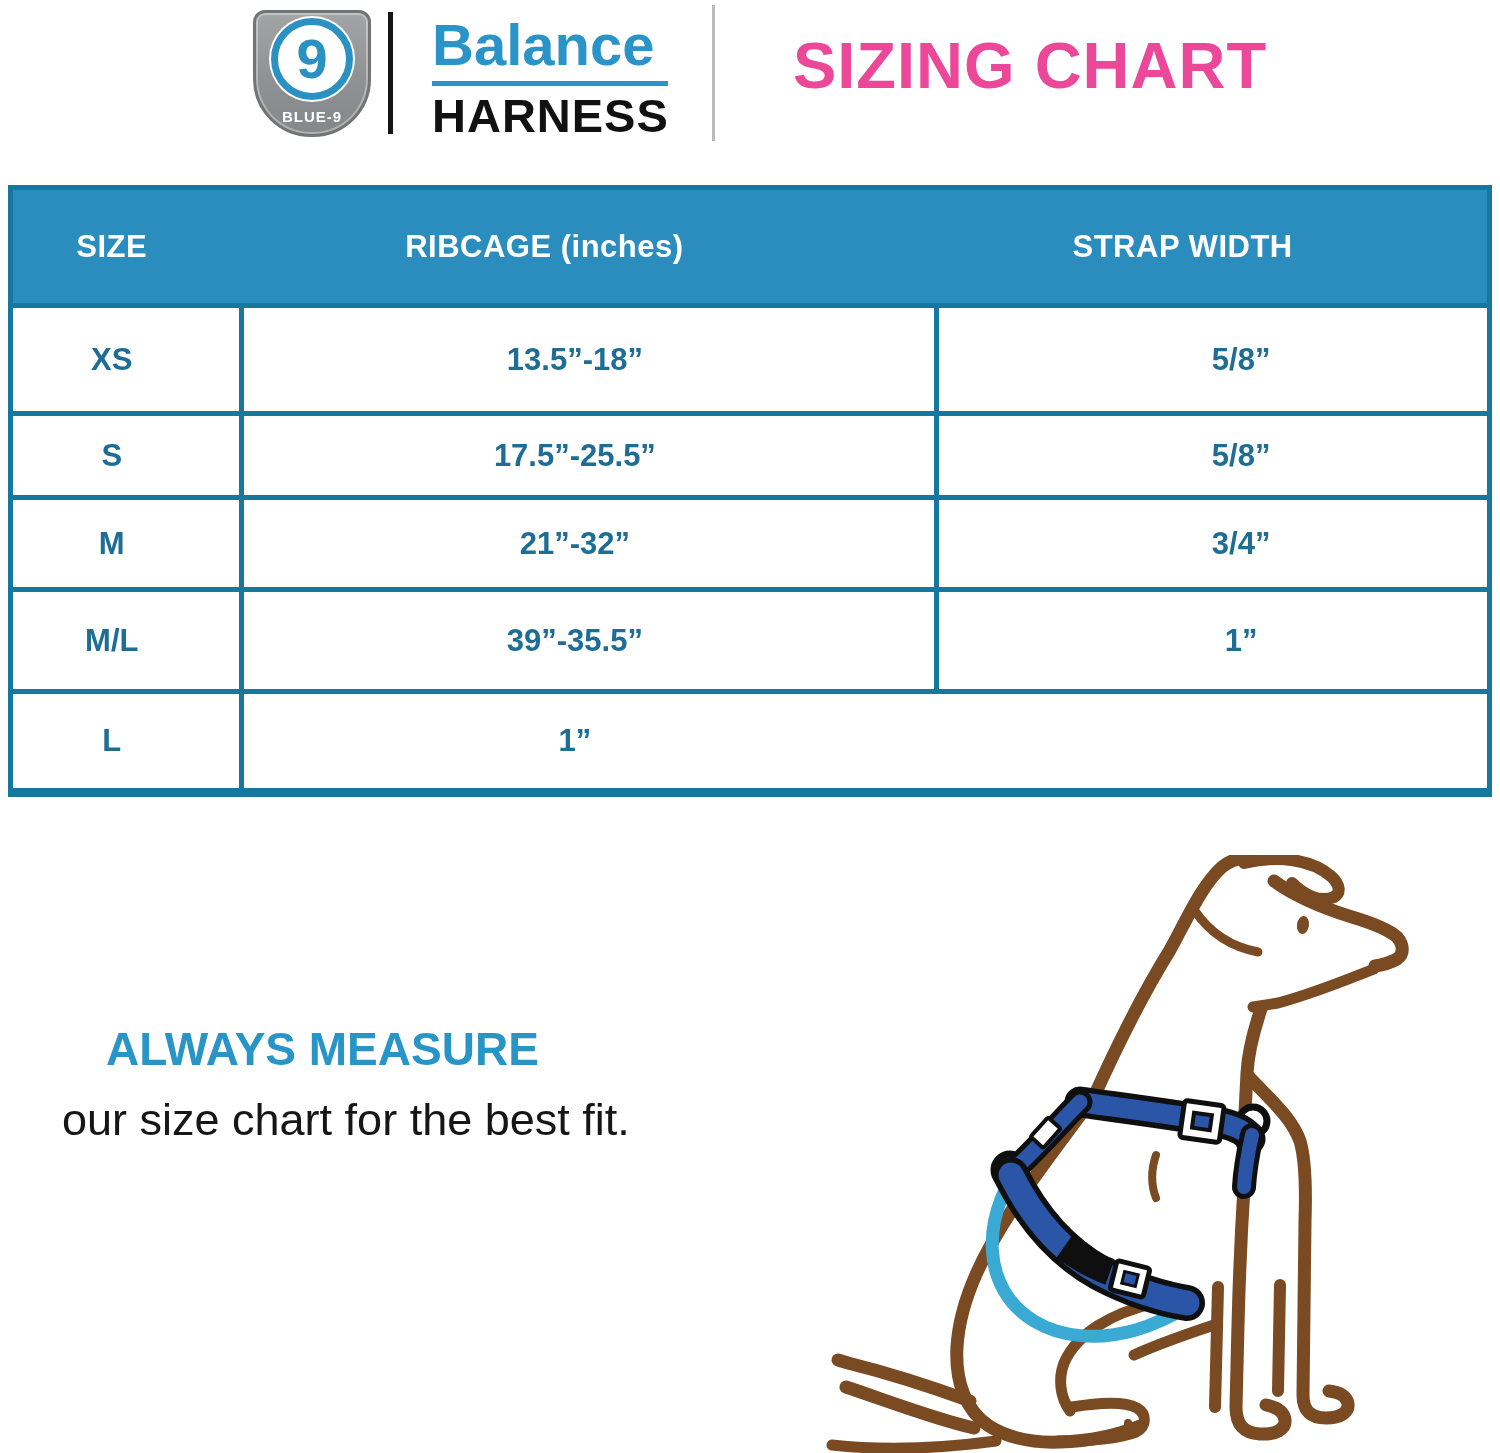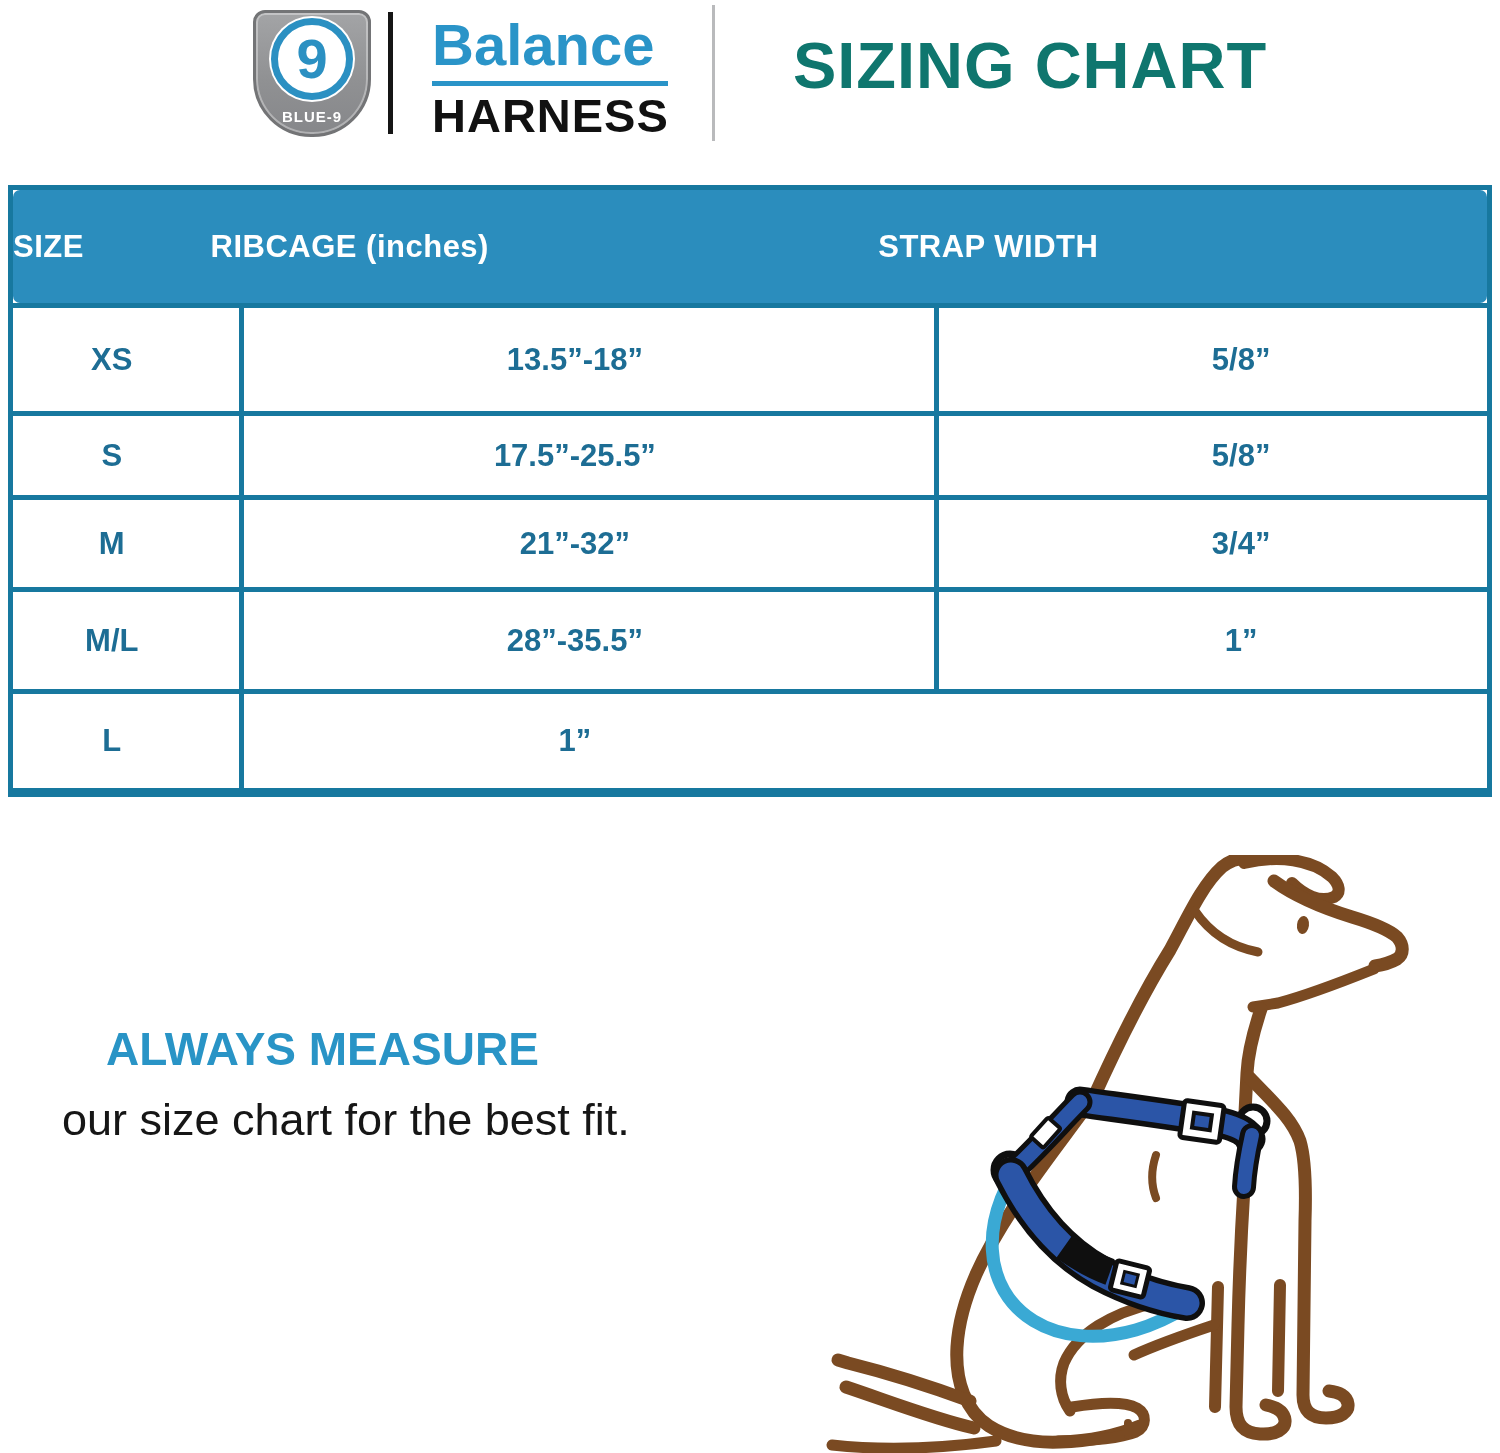--- a/index.html
+++ b/index.html
@@ -27,34 +27,34 @@
     color:#ffffff;font-weight:bold;font-size:15px;letter-spacing:1px;
   }
   .logo-black-bar{position:absolute;left:388px;top:12px;width:5px;height:122px;background:#151515;}
   .brand{position:absolute;left:432px;top:16px;width:240px;}
   .brand-top{color:#2a94c8;font-weight:bold;font-size:58px;line-height:1;letter-spacing:0;}
   .brand-underline{height:5px;background:#2a94c8;margin-top:7px;width:236px;}
   .brand-bottom{color:#111;font-weight:bold;font-size:47px;line-height:1;margin-top:6px;letter-spacing:1px;}
   .header-gray-divider{position:absolute;left:712px;top:5px;width:3px;height:136px;background:#b9babc;}
   .page-title{
     position:absolute;left:760px;top:28px;width:540px;text-align:center;
-    color:#0f766e;font-weight:bold;font-size:65px;letter-spacing:1px;
+    color:#ec4899;font-weight:bold;font-size:65px;letter-spacing:1px;
   }
 
   
   .sizing-table{
     position:absolute;left:8px;top:185px;width:1484px;height:612px;
     border:5px solid #17789f;border-bottom-width:9px;box-sizing:border-box;
     background:#fff;display:flex;flex-direction:column;
   }
   .thead{
     background:#2b8dbd;height:113px;flex:0 0 113px;
     display:grid;grid-template-columns:13.4% 45.3% 41.3%;
-    align-items:center;text-align:left;
-    color:#ffffff;font-weight:bold;font-size:31px;letter-spacing:.5px;border-radius:7px;
+    align-items:center;text-align:center;
+    color:#ffffff;font-weight:bold;font-size:31px;letter-spacing:.5px;
   }
   .trow{
     display:grid;grid-template-columns:13.4% 45.3% 41.3%;
     border-top:5px solid #17789f;
     color:#1d6d94;font-weight:bold;font-size:31px;text-align:center;gap:28px;
   }
   .trow .td{display:flex;align-items:center;justify-content:center;height:100%;box-sizing:border-box;}
   .trow .td + .td{border-left:5px solid #17789f;}
   .r1{flex:0 0 103px;} .r2{flex:0 0 79px;} .r3{flex:0 0 87px;} .r4{flex:0 0 97px;} .r5{flex:1 1 auto;}
 
@@ -99,21 +99,21 @@
       <div class="td">17.5”-25.5”</div>
       <div class="td">5/8”</div>
     </div>
     <div class="trow r3">
       <div class="td">M</div>
       <div class="td">21”-32”</div>
       <div class="td">3/4”</div>
     </div>
     <div class="trow r4">
       <div class="td">M/L</div>
-      <div class="td">28”-35.5”</div>
+      <div class="td">39”-35.5”</div>
       <div class="td">1”</div>
     </div>
     <div class="trow r5">
       <div class="td">L</div>
       <div class="td">1”</div>
     </div>
   </div>
 
   <div class="note-heading">ALWAYS MEASURE</div>
   <div class="note-body">

